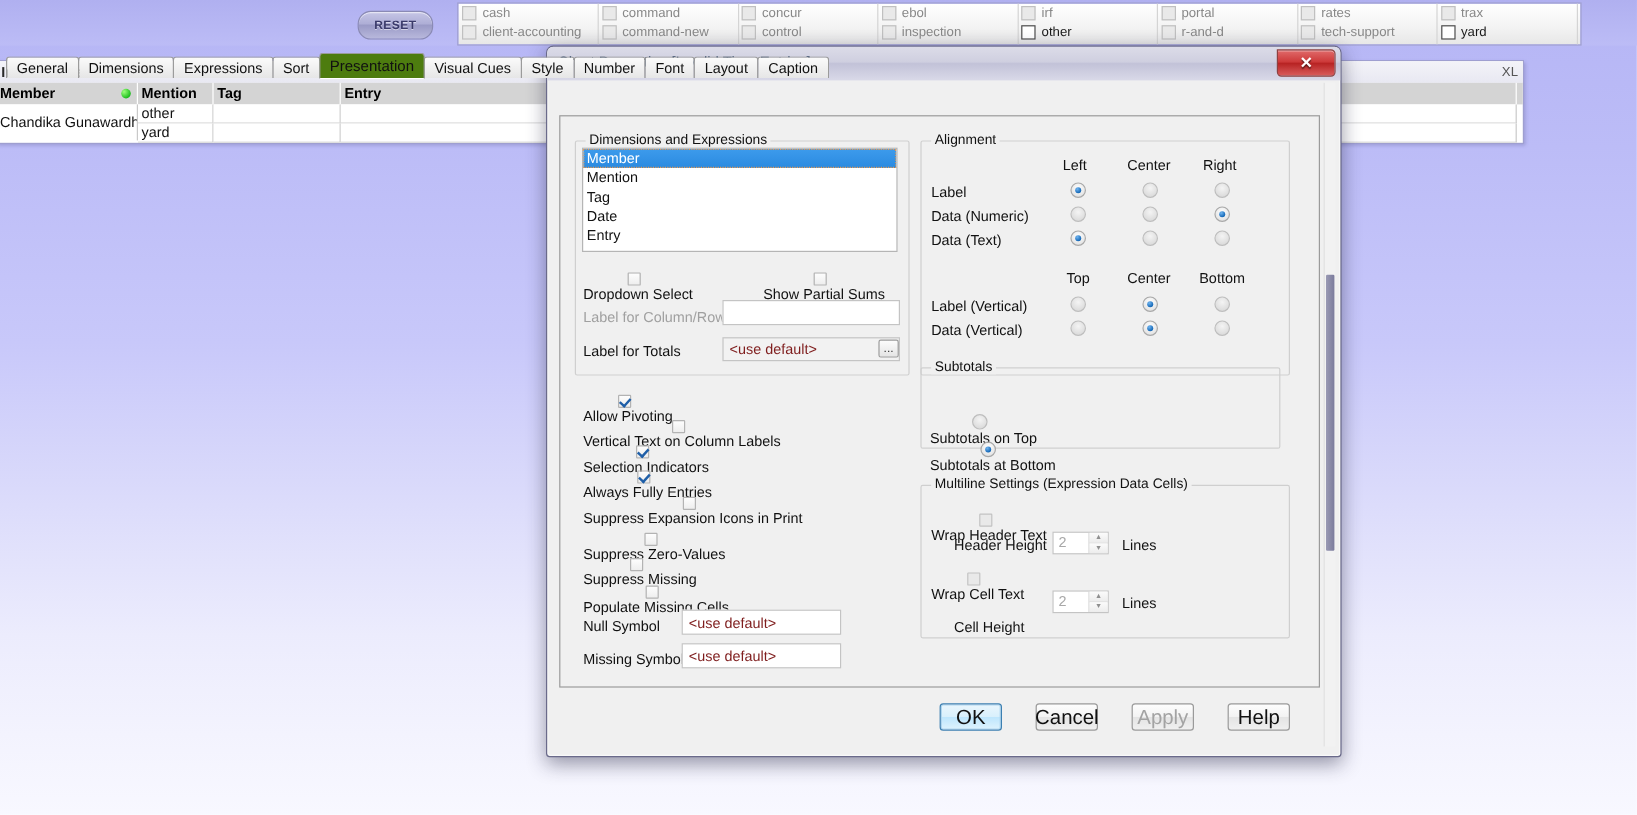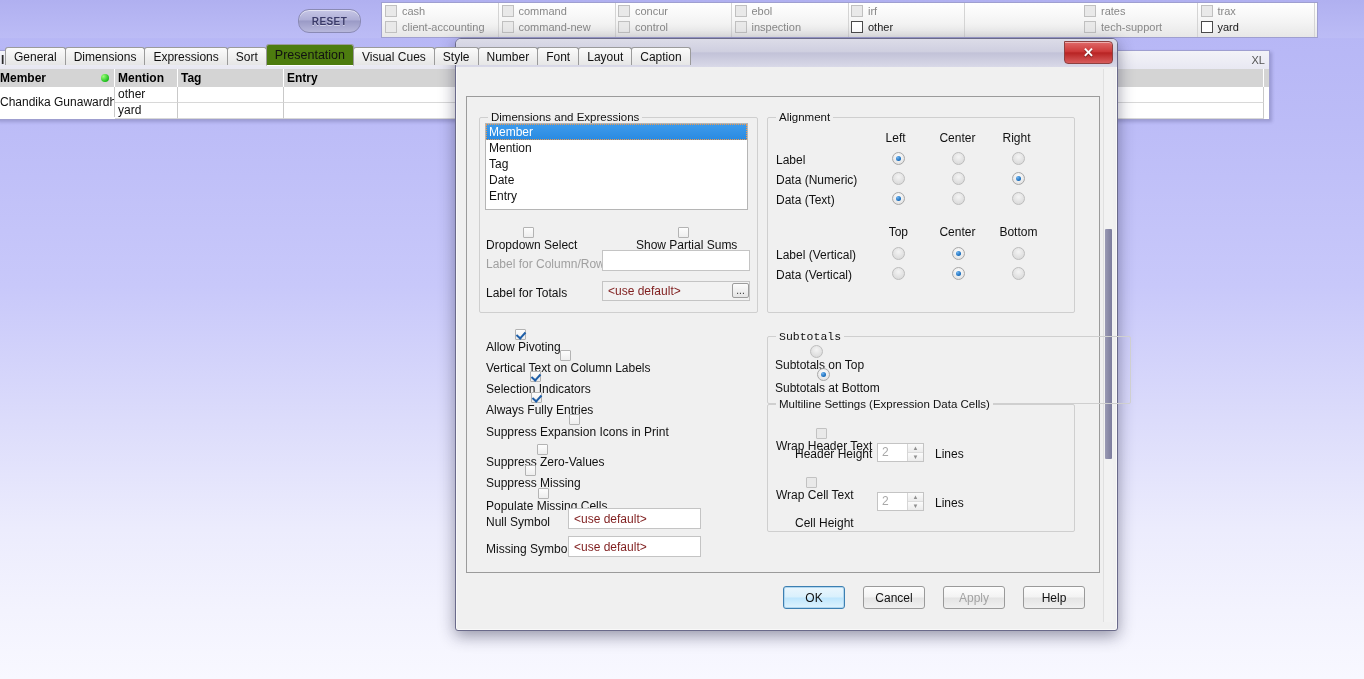--- a/index.html
+++ b/index.html
@@ -192,24 +192,24 @@
   .spin{position:absolute;width:47px;height:19px;border:1px solid #c4c4c4;background:#fff;box-sizing:border-box;display:flex;}
   .spin .val{flex:1;font-size:12px;color:#a8a8a8;line-height:17px;padding-left:4px;}
   .spin .arrows{width:15px;border-left:1px solid #d6d6d6;display:flex;flex-direction:column;}
   .spin .ar{
     flex:1;background:linear-gradient(to bottom,#fbfbfb,#ececec);
     display:flex;align-items:center;justify-content:center;font-size:6px;color:#8f8f8f;
   }
   .spin .ar.up{border-bottom:1px solid #dcdcdc;}
   
   .fbtn{
-    position:absolute;width:62px;height:23px;border-radius:3px;box-sizing:border-box;
+    position:absolute;width:52px;height:23px;border-radius:3px;box-sizing:border-box;
     border:1px solid #9a9a9a;
     background:linear-gradient(to bottom,#fdfdfd 0%,#f3f3f3 48%,#e4e4e4 52%,#f0f0f0 100%);
-    font-size:12px;color:#111;display:flex;align-items:center;justify-content:center;
+    font-size:17px;color:#111;display:flex;align-items:center;justify-content:center;
   }
   .fbtn.primary{
     border:1px solid #3c7fb1;
     background:linear-gradient(to bottom,#eaf6fd 0%,#d9f0fc 48%,#bee6fd 52%,#dff3fd 100%);
     box-shadow:0 0 0 1px #b0d6ef inset;
   }
   .fbtn.disabled{color:#a3a3a3;}
   
   #dlg-scroll{
     position:absolute;right:4px;top:30px;width:9px;height:553px;background:#f2f2f2;
@@ -272,20 +272,30 @@
         </div>
       </div>
       <div class="lb-col" style="left: 466px;">
         <div class="lb-item">
           <span class="lb-chk"></span>
           <span>irf</span>
         </div>
         <div class="lb-item enabled">
           <span class="lb-chk"></span>
           <span>other</span>
+        </div>
+      </div>
+      <div class="lb-col" style="left: 582.5px;">
+        <div class="lb-item">
+          <span class="lb-chk"></span>
+          <span>portal</span>
+        </div>
+        <div class="lb-item">
+          <span class="lb-chk"></span>
+          <span>r-and-d</span>
         </div>
       </div>
       <div class="lb-col" style="left: 699px;">
         <div class="lb-item">
           <span class="lb-chk"></span>
           <span>rates</span>
         </div>
         <div class="lb-item">
           <span class="lb-chk"></span>
           <span>tech-support</span>
@@ -468,21 +478,21 @@
 
 <span class="fld-label" style="left:486px;top:515px;">Null Symbol</span>
 <div class="tinput" style="left:568px;top:508px;width:133px;height:21px;">
   <span>&lt;use default&gt;</span>
 </div>
 <span class="fld-label" style="left:486px;top:542px;">Missing Symbol</span>
 <div class="tinput" style="left:568px;top:536px;width:133px;height:21px;">
   <span>&lt;use default&gt;</span>
 </div>
 
-<div class="gb" style="left:767px;top:336px;width:364px;height:68px;font-family:Liberation Mono, monospace;">
+<div class="gb" style="left:767px;top:306px;width:300px;height:68px;">
   <span class="gb-title">Subtotals</span>
 </div>
 <div class="cbrow" style="left:775px;top:345px;">
   <span class="rad grey" style="margin-right:7px"></span>
   <span class="cblabel">Subtotals on Top</span>
 </div>
 <div class="cbrow" style="left:775px;top:368px;">
   <span class="rad on" style="margin-right:7px"></span>
   <span class="cblabel">Subtotals at Bottom</span>
 </div>

